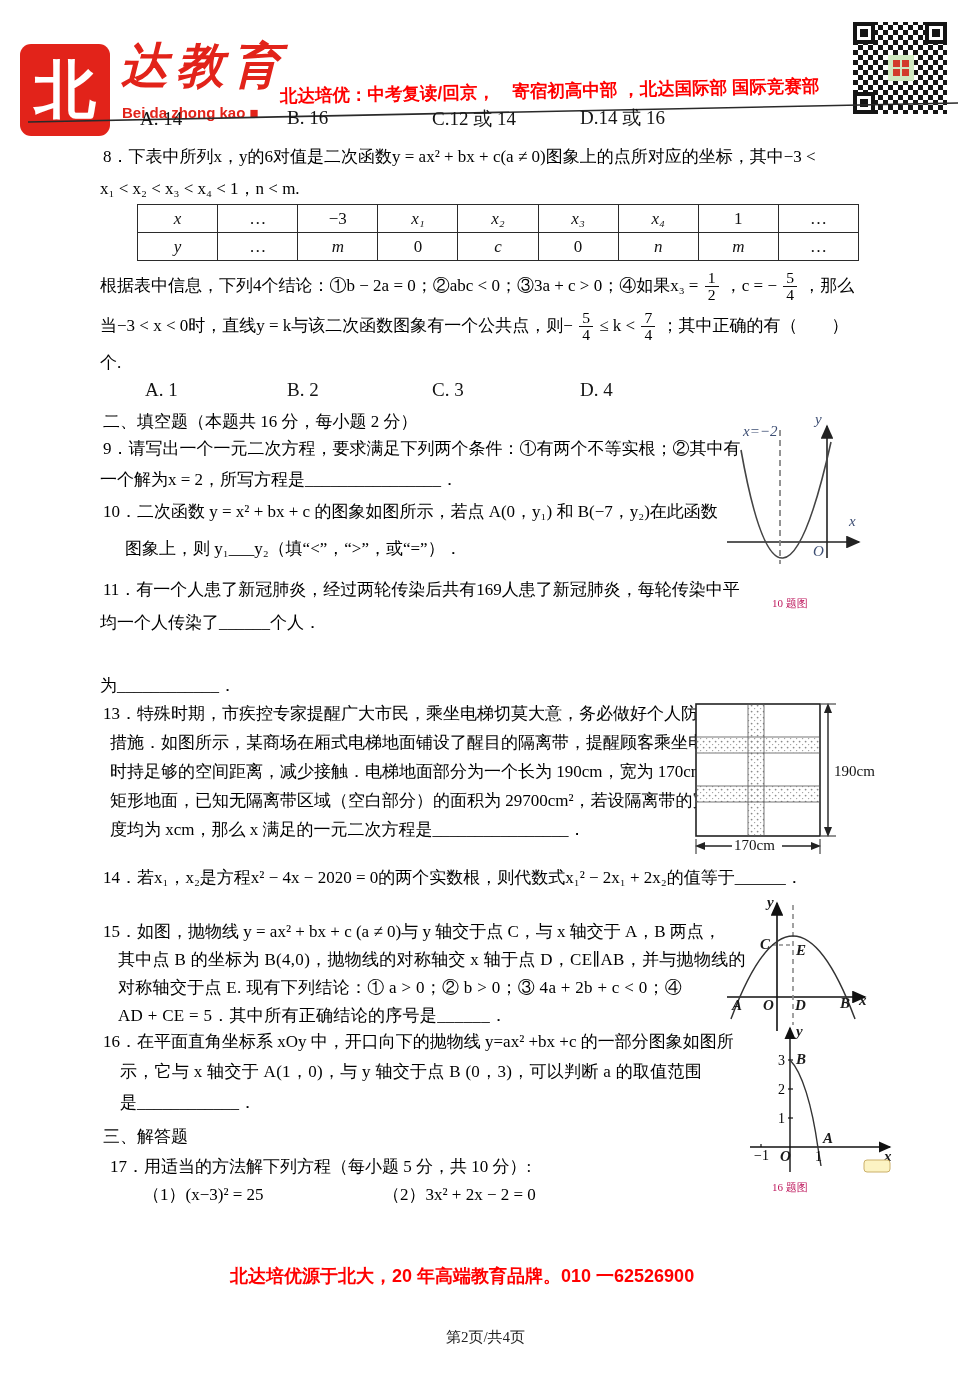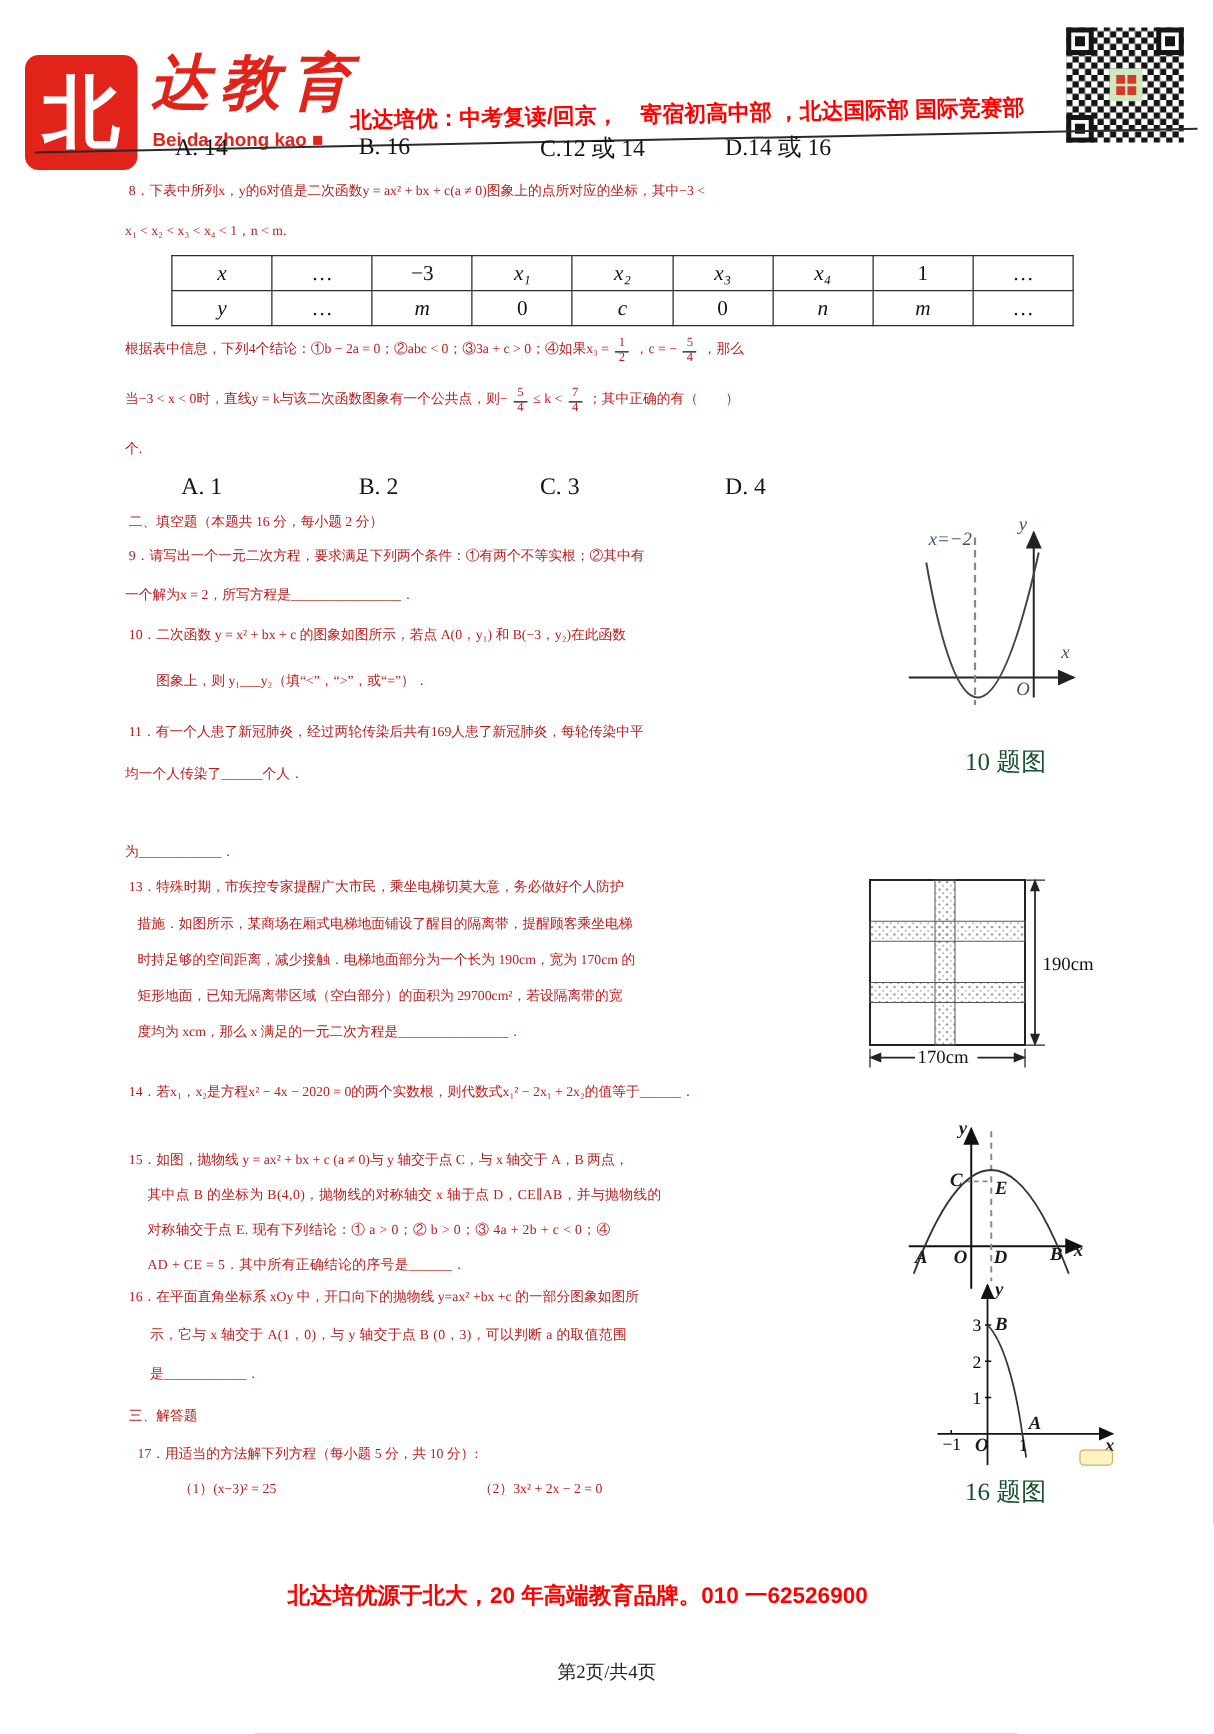--- a/index.html
+++ b/index.html
@@ -1,18 +1,18 @@
 <!DOCTYPE html>
 <html><head>
 <meta charset="utf-8">
 <style>
   html,body{margin:0;padding:0;background:#9a9a9a;}
   .page{position:relative;width:971px;height:1387px;background:#ffffff;margin:0 auto;
         font-family:"Liberation Serif","DejaVu Serif",serif;color:#111;overflow:hidden;}
-  .ln{position:absolute;font-size:11px;white-space:nowrap;color:#b91c1c;}
+  .ln{position:absolute;font-size:17px;white-space:nowrap;color:#000000;}
   .opt{position:absolute;font-size:19px;white-space:nowrap;color:#141414;}
   .indent{letter-spacing:0.3px;}
   
   .seal{position:absolute;left:22px;top:46px;width:86px;height:88px;background:#e2231a;border-radius:9px;
         color:#fff;display:flex;align-items:center;justify-content:center;font-size:62px;font-weight:bold;
         font-family:"DejaVu Serif",serif;box-shadow:0 0 0 2px #e2231a;}
   .brandname{position:absolute;left:120px;top:34px;color:#e2231a;font-size:48px;font-weight:bold;font-style:italic;
         letter-spacing:8px;font-family:"Liberation Serif",serif;}
   .brandsub{position:absolute;left:122px;top:104px;color:#e2231a;font-size:15px;font-weight:bold;
         font-family:"Liberation Sans",sans-serif;}
@@ -22,21 +22,21 @@
   .qr{position:absolute;left:843px;top:20px;}
   
   .qtable{position:absolute;left:137px;top:204px;width:722px;border-collapse:collapse;table-layout:fixed;}
   .qtable td{border:1.5px solid #2b2b2b;height:27px;text-align:center;font-size:17px;padding:0;}
   .it{font-style:italic;}
   
   .frac{display:inline-block;vertical-align:-0.62em;text-align:center;line-height:1.05;font-size:0.92em;margin:0 2px;}
   .frac .num{display:block;border-bottom:1.2px solid #111;padding:0 3px 0 3px;}
   .frac .den{display:block;padding:0 3px;}
   
-  .figcap{position:absolute;font-size:20px;color:#14532d;white-space:nowrap;text-align:right;}
+  .figcap{position:absolute;font-size:11px;color:#be185d;white-space:nowrap;text-align:right;}
   svg text{font-family:"Liberation Serif","DejaVu Serif",serif;}
   .axlbl{font-size:15px;font-style:italic;fill:#3d4e73;}
   .axlbl2{font-size:15px;font-style:italic;font-weight:bold;fill:#1a1a1a;}
   .dimlbl{font-size:15px;fill:#111;}
   
   .footer-red{position:absolute;left:230px;top:1264px;color:#ff0000;font-size:18px;font-weight:bold;white-space:nowrap;
         font-family:"Liberation Sans",sans-serif;}
   .pageno{position:absolute;left:0;right:0;top:1328px;text-align:center;font-size:15px;color:#222;}
 </style>
 </head>
@@ -139,21 +139,21 @@
   <span class="opt" style="left:145px;top:379px">A. 1</span>
   <span class="opt" style="left:287px;top:379px">B. 2</span>
   <span class="opt" style="left:432px;top:379px">C. 3</span>
   <span class="opt" style="left:580px;top:379px">D. 4</span>
 
   <div class="ln" style="left:103px;top:410px">二、填空题（本题共 16 分，每小题 2 分）</div>
 
   <div class="ln" style="left:103px;top:437px">9．请写出一个一元二次方程，要求满足下列两个条件：①有两个不等实根；②其中有</div>
   <div class="ln" style="left:100px;top:468px">一个解为x = 2，所写方程是________________．</div>
 
-  <div class="ln" style="left:103px;top:500px">10．二次函数 y = x² + bx + c 的图象如图所示，若点 A(0，y₁) 和 B(−3，y₂)在此函数</div>
+  <div class="ln" style="left:103px;top:500px">10．二次函数 y = x² + bx + c 的图象如图所示，若点 A(0，y₁) 和 B(−7，y₂)在此函数</div>
   <div class="ln" style="left:125px;top:537px">图象上，则 y₁___y₂（填“&lt;”，“&gt;”，或“=”）．</div>
 
   <svg style="position:absolute;left:723px;top:410px" width="145" height="172" viewBox="0 0 145 172">
     <defs>
       <marker id="ah10" markerWidth="10" markerHeight="8" refX="8" refY="4" orient="auto">
           <path d="M0,0 L9,4 L0,8 z" fill="#222"></path>
         </marker>
     </defs>
     <line x1="4" y1="132" x2="136" y2="132" stroke="#222" stroke-width="1.6" marker-end="url(#ah10)"></line>
     <line x1="104" y1="148" x2="104" y2="16" stroke="#222" stroke-width="1.6" marker-end="url(#ah10)"></line>

